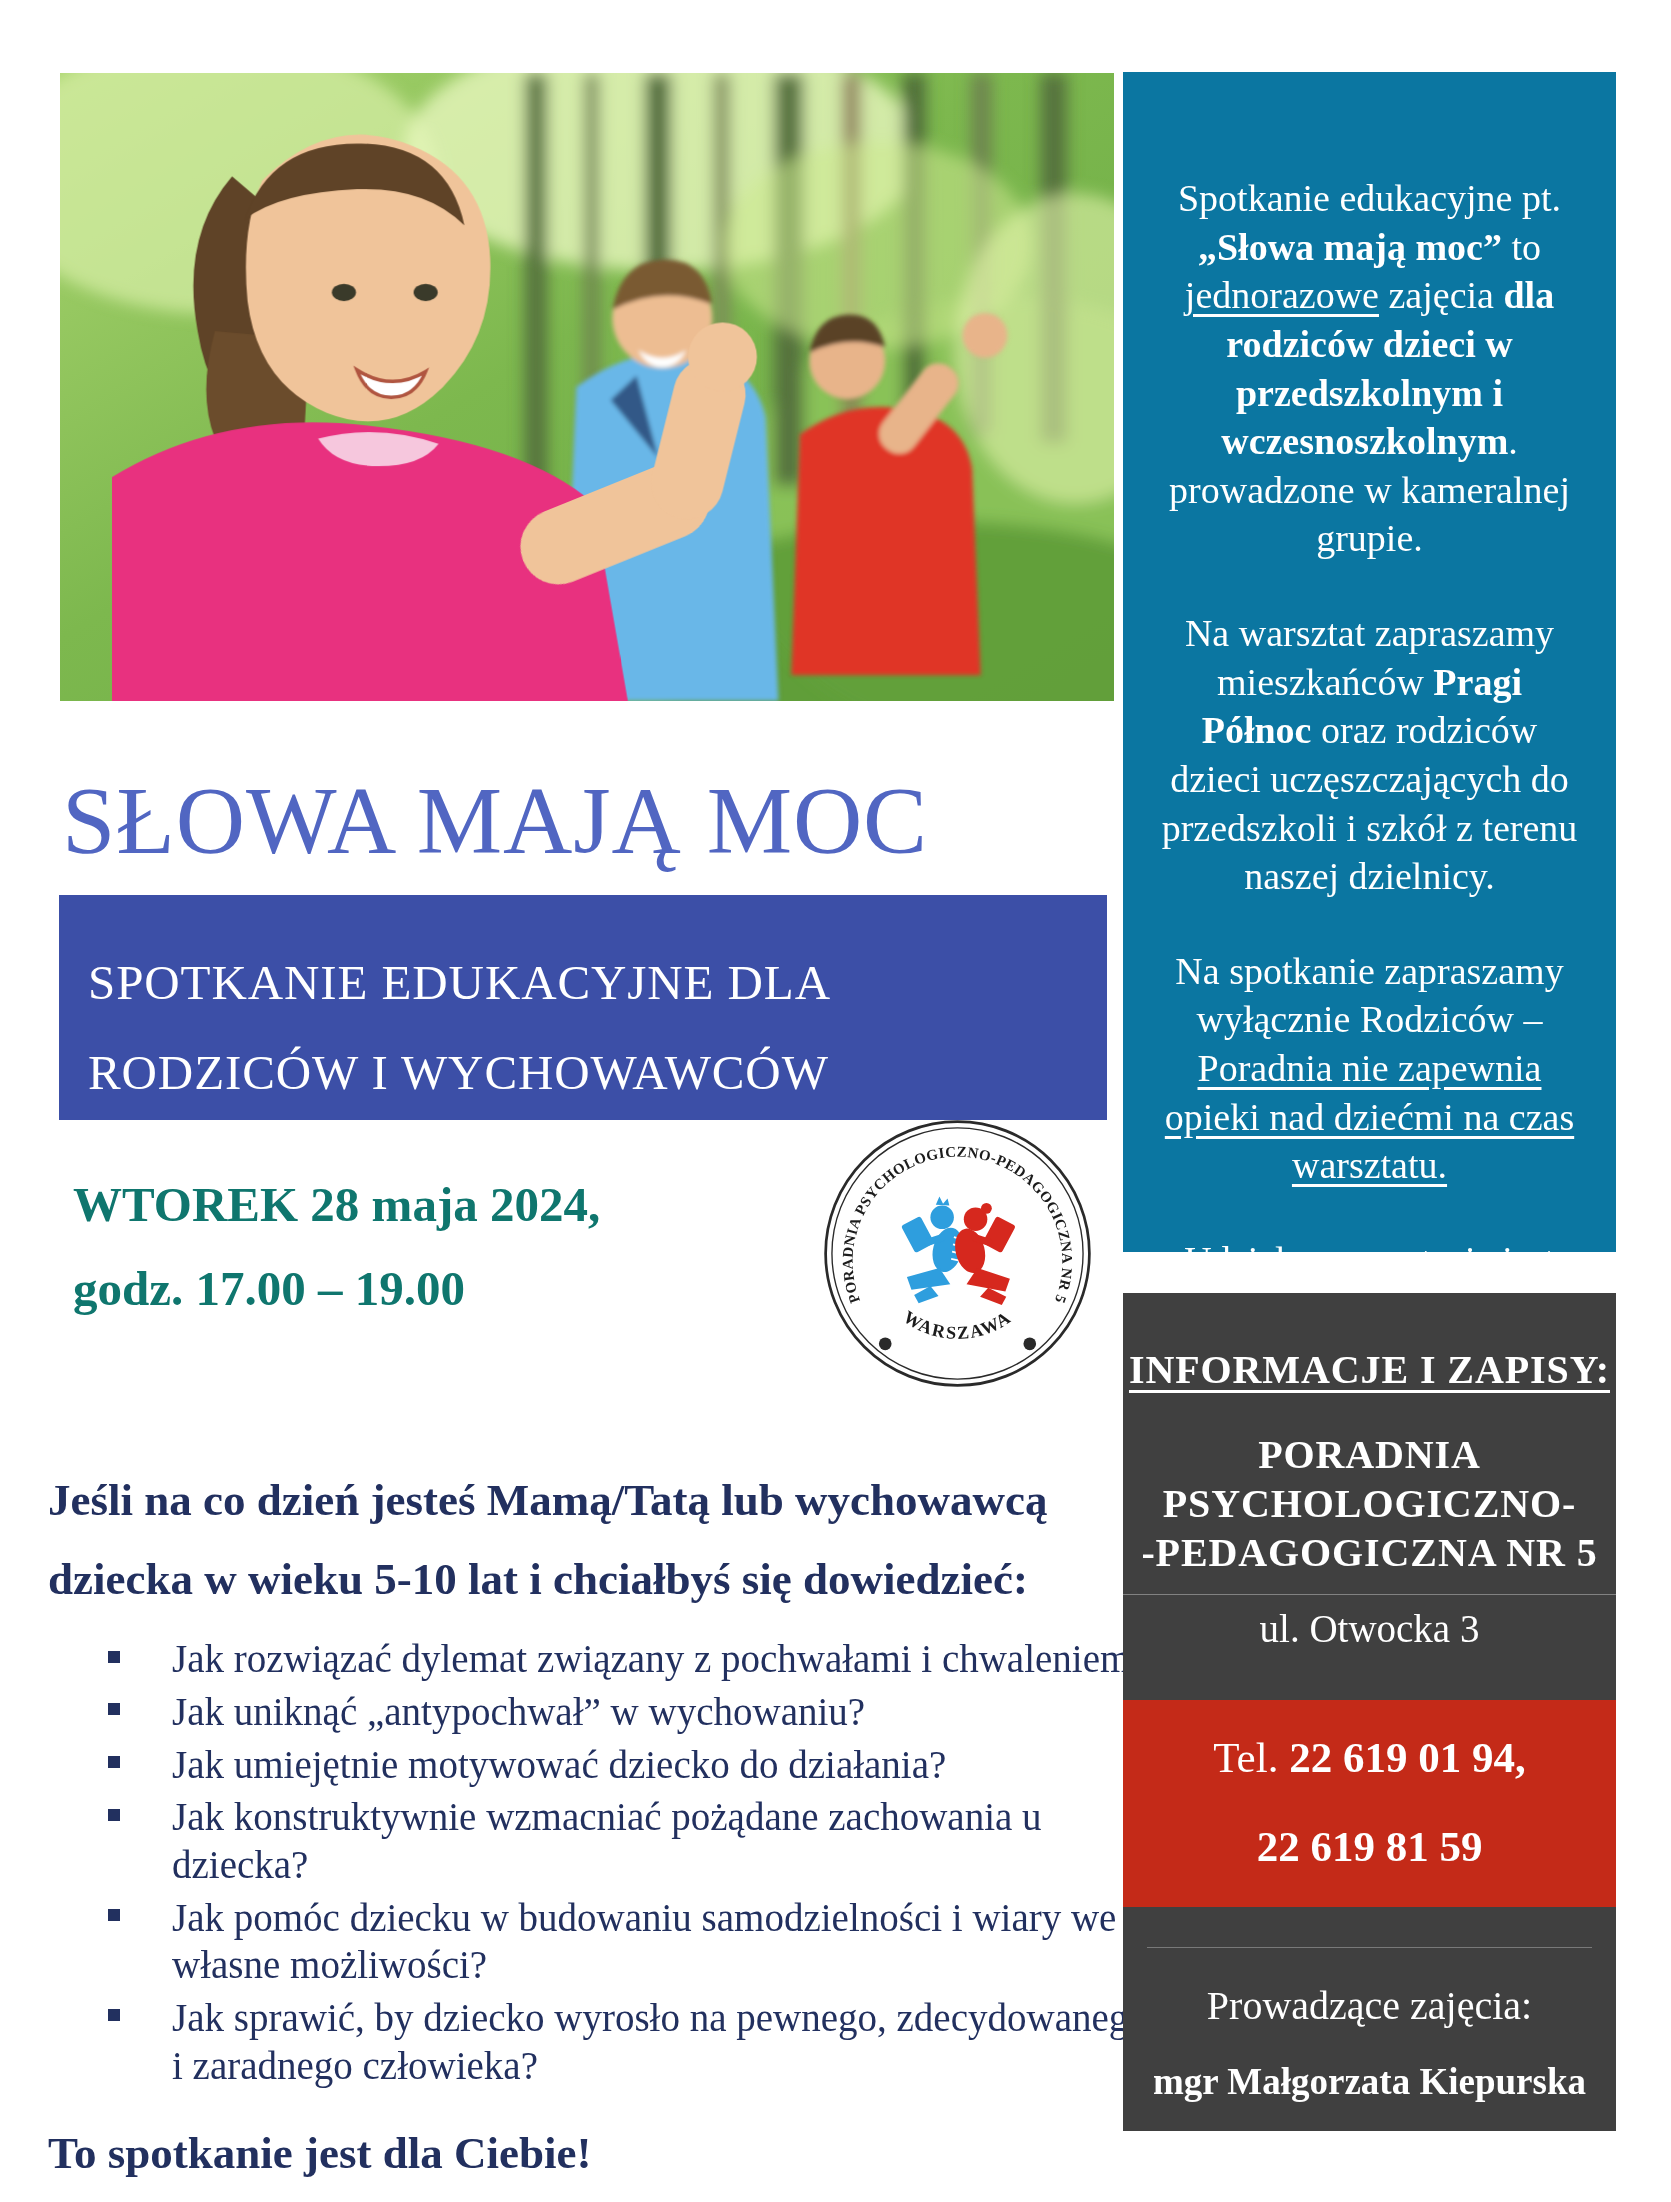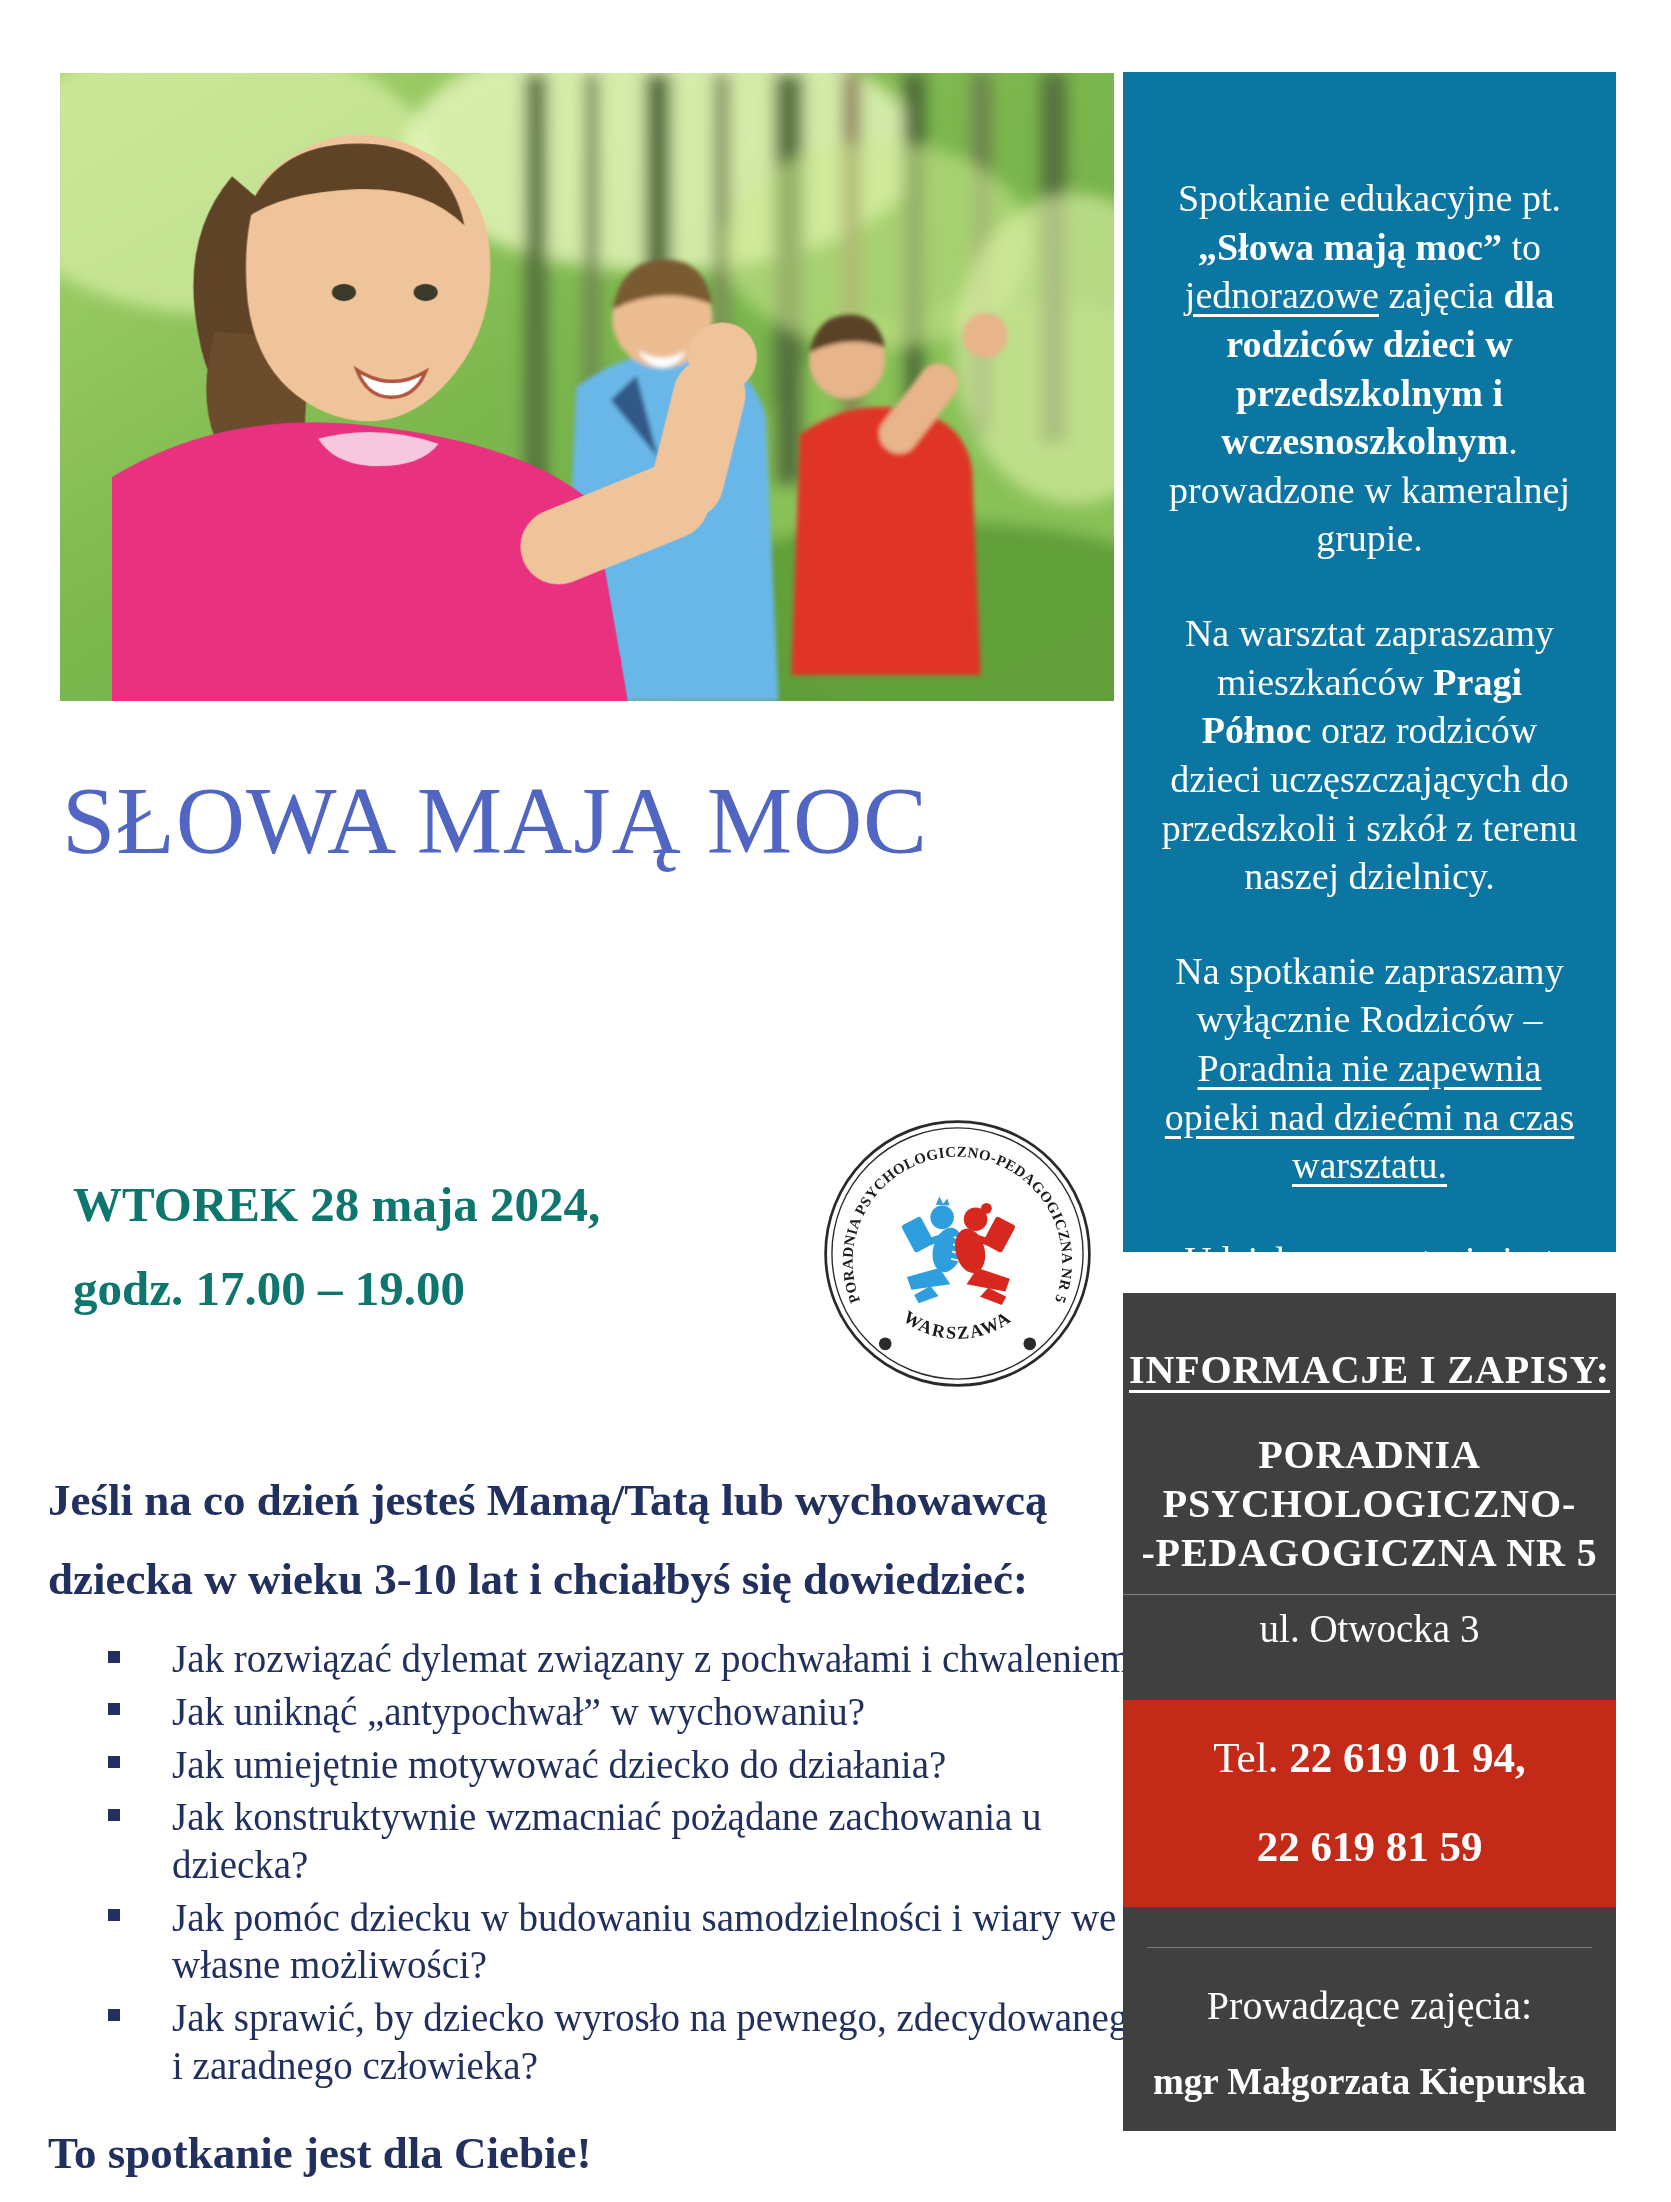--- a/index.html
+++ b/index.html
@@ -131,20 +131,25 @@
         <path d="M300 425 q70 -18 140 6 q-20 26 -70 26 q-50 0 -70 -32 z" fill="#f6c7dd"></path>
         <rect x="530" y="480" width="230" height="88" rx="44" transform="rotate(-22 645 524)" fill="#f0c49a"></rect>
         <rect x="700" y="330" width="84" height="190" rx="42" transform="rotate(14 742 425)" fill="#f0c49a"></rect>
         <circle cx="770" cy="330" r="40" fill="#f0c49a"></circle>
       </g>
     </svg>
   </div>
 
   <div class="title">SŁOWA MAJĄ MOC</div>
 
+  <div class="banner">
+
+  <div>SPOTKANIE EDUKACYJNE DLA</div>
+      <div>RODZICÓW I WYCHOWAWCÓW</div>
+    </div>
 
   <div class="date-block">
 
   <div>WTOREK 28 maja 2024,</div>
       <div>godz. 17.00 – 19.00</div>
     </div>
 
   <div class="logo">
     <svg viewBox="0 0 300 300">
       <defs>
@@ -183,21 +188,21 @@
         <circle cx="182" cy="100" r="6"></circle>
         <ellipse cx="164" cy="147" rx="16" ry="25" transform="rotate(-14 164 147)"></ellipse>
         <path d="M172 166 L208 178 L203 192 L160 184 Z"></path>
         <path d="M184 188 l20 10 -5 9 -24 -9 z"></path>
         <rect x="184" y="112" width="24" height="34" rx="3" transform="rotate(28 196 129)"></rect>
         <rect x="165" y="131" width="24" height="8" rx="4" transform="rotate(18 177 135)"></rect>
       </g>
     </svg>
   </div>
 
-  <div class="intro">Jeśli na co dzień jesteś Mamą/Tatą lub wychowawcą dziecka w wieku 3-10 lat i chciałbyś się dowiedzieć:</div>
+  <div class="intro">Jeśli na co dzień jesteś Mamą/Tatą lub wychowawcą dziecka w wieku 5-10 lat i chciałbyś się dowiedzieć:</div>
 
   <ul class="bullets">
 
       <li>
         <span class="bullet-square"></span>
         <span>Jak rozwiązać dylemat związany z pochwałami i chwaleniem?</span>
       </li>
 
       <li>
         <span class="bullet-square"></span>

